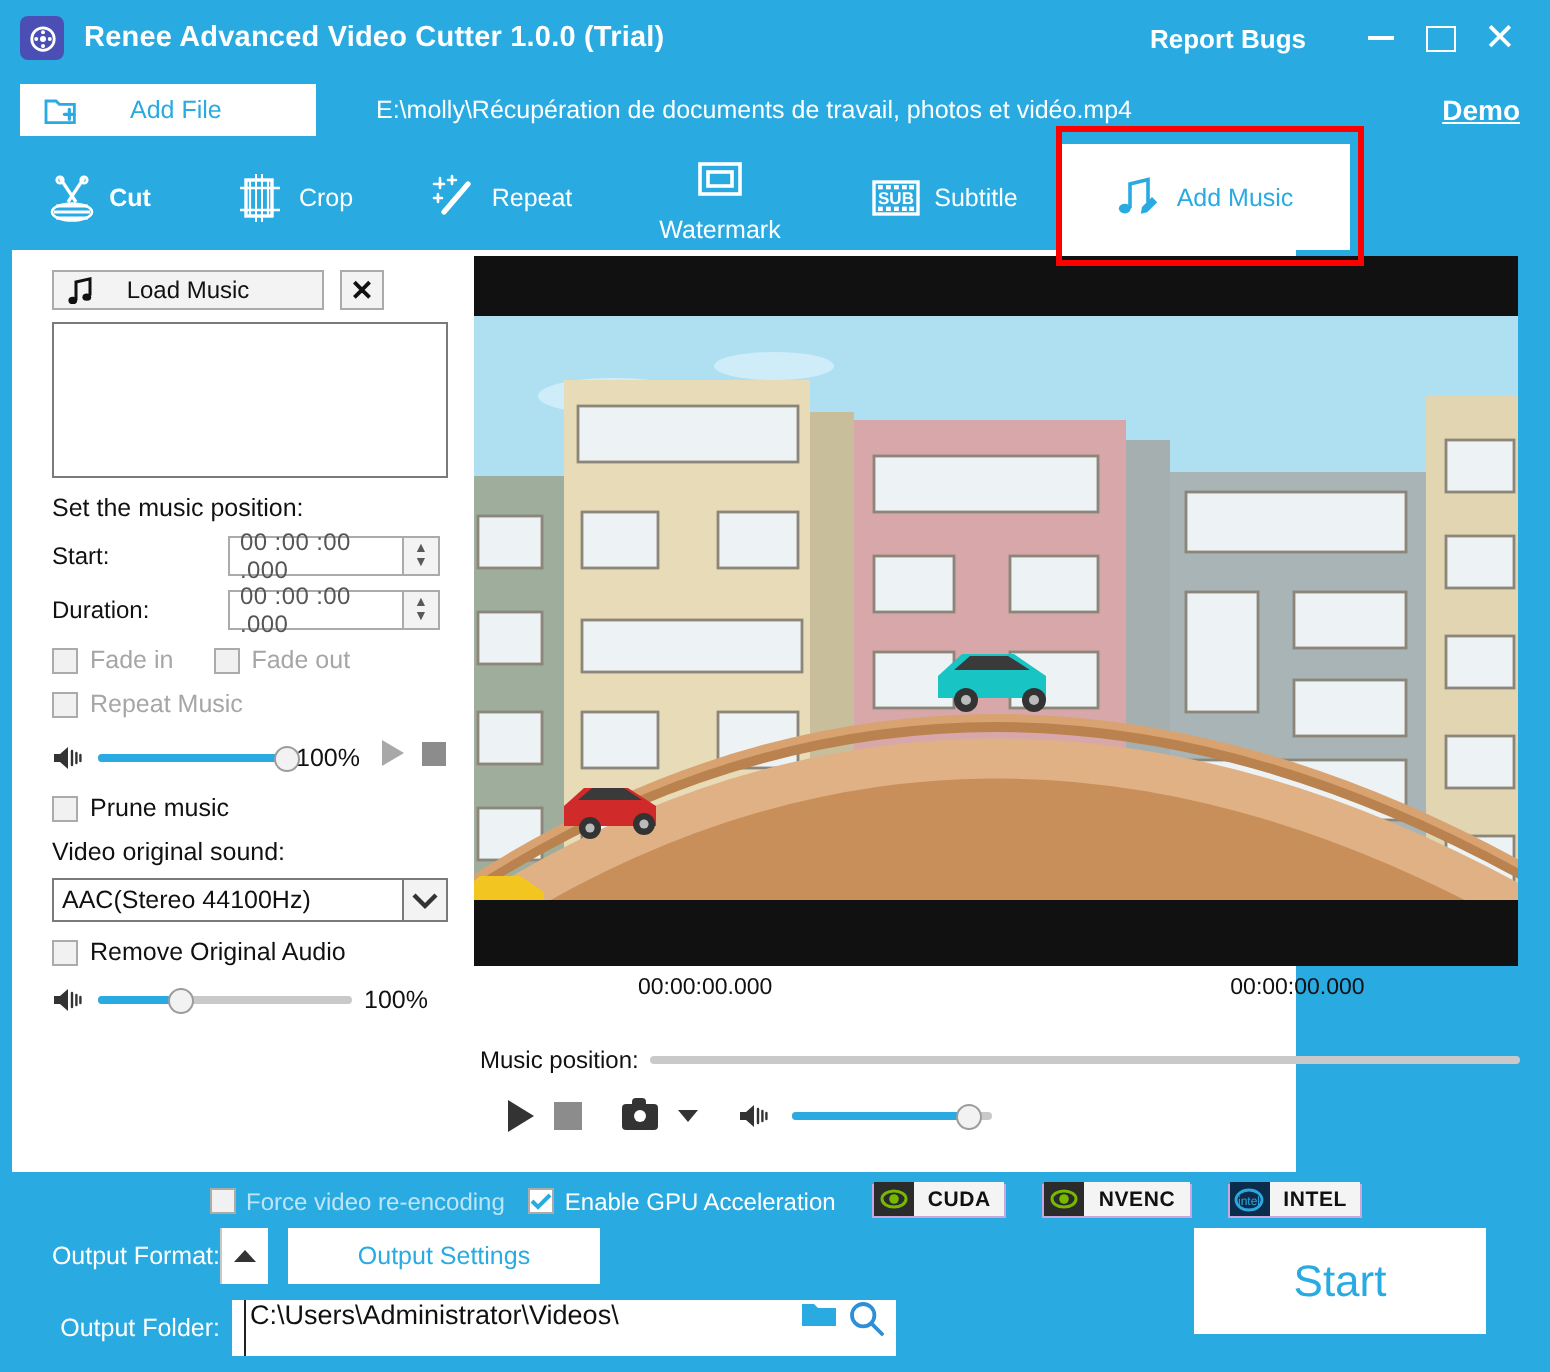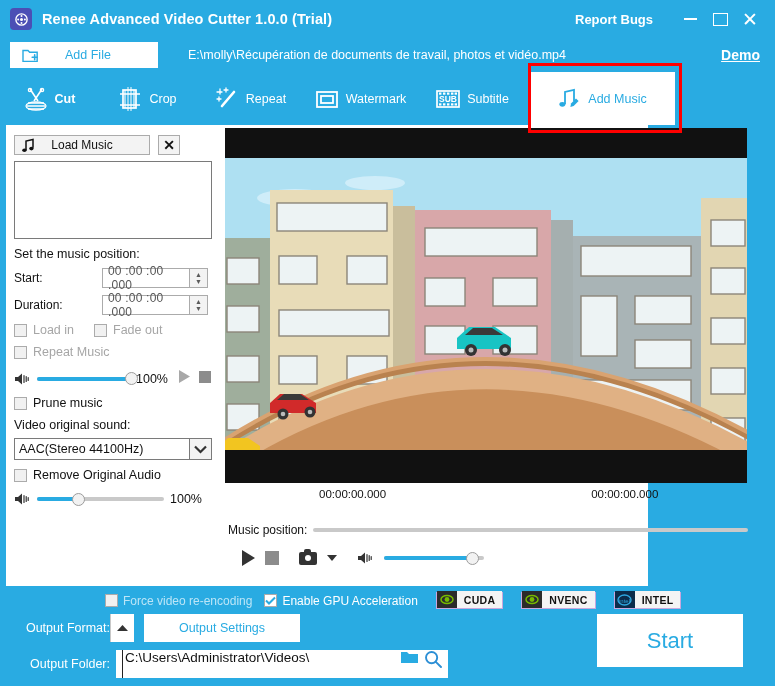--- a/index.html
+++ b/index.html
@@ -77,21 +77,21 @@
   .tab-ico { width: 26px; height: 26px; display: block; flex: none; }
 
   .tab-highlight {
     position: absolute; left: 528px; top: 63px; width: 154px; height: 70px;
     border: 3px solid #FF0000; pointer-events: none; z-index: 30;
   }
 
   
   .body {
     position: absolute; left: 6px; top: 125px; width: 642px; height: 461px;
-    background: #ffffff; display: flex;
+    background: #ffffff; display: flex; padding-left: 12px;
   }
   .left-panel {
     width: 214px; height: 461px; background: #ffffff; padding: 6px 8px 0 8px;
     position: relative;
   }
   .right-panel { flex: 1; position: relative; background: #ffffff; }
 
   
   .loadmusic-row { display: flex; align-items: center; gap: 8px; margin-top: 4px; }
   .loadmusic-btn {
@@ -152,22 +152,22 @@
     width: 22px; height: 22px; border: 1px solid #7A7A7A; border-left: none;
     background: #F3F3F3; display: flex; align-items: center; justify-content: center;
   }
 
   
   .video-stage {
     position: absolute; left: 5px; top: 3px; width: 522px; height: 355px;
     background: #111111; overflow: hidden;
   }
   .time-row {
-    position: absolute; left: 19px; top: 363px; width: 522px;
-    display: flex; font-size: 11.5px; color: #111;
+    position: absolute; left: 7px; top: 363px; width: 522px;
+    display: flex; font-size: 11.5px; color: #111; gap: 24px;
   }
   .time-row .t1 { margin-left: 80px; }
   .time-row .t2 { margin-left: 205px; }
 
   .musicpos-row {
     position: absolute; left: 8px; top: 398px; width: 520px;
     display: flex; align-items: center; gap: 6px;
   }
   .musicpos-row .lbl { font-size: 12px; color: #111; white-space: nowrap; }
 
@@ -310,21 +310,21 @@
     </div>
     <div class="tab" style="width:108px;">
       <span class="tab-ico">
         <svg width="26" height="26" viewBox="0 0 26 26">
             <path d="M20 6L8 20" stroke="#fff" stroke-width="2.6" stroke-linecap="round"></path>
             <path d="M6 3v5M3 6h5M12 2v4M10 4h4M5 11v4M3 13h4" stroke="#fff" stroke-width="1.3" stroke-linecap="round"></path>
           </svg>
       </span>
       <span>Repeat</span>
     </div>
-    <div class="tab" style="width:112px;">
+    <div class="tab" style="width:112px;flex-direction:column;">
       <span class="tab-ico">
         <svg width="26" height="26" viewBox="0 0 26 26">
             <rect x="3" y="6" width="20" height="15" fill="none" stroke="#fff" stroke-width="1.8"></rect>
             <rect x="7" y="10" width="12" height="7" fill="none" stroke="#fff" stroke-width="1.8"></rect>
           </svg>
       </span>
       <span>Watermark</span>
     </div>
     <div class="tab" style="width:112px;">
       <span class="tab-ico">
@@ -394,21 +394,21 @@
         <span class="flabel">Duration:</span>
         <span class="time-box">00 :00 :00 .000</span>
         <span class="spinner">
             <span>▲</span>
             <span>▼</span>
           </span>
       </div>
 
       <div class="chk-row">
         <span class="chk"></span>
-        <span class="chk-lbl dim">Load in</span>
+        <span class="chk-lbl dim">Fade in</span>
         <span class="chk" style="margin-left:20px;"></span>
         <span class="chk-lbl dim">Fade out</span>
       </div>
 
       <div class="chk-row">
         <span class="chk"></span>
         <span class="chk-lbl dim">Repeat Music</span>
       </div>
 
       <div class="vol-row">

